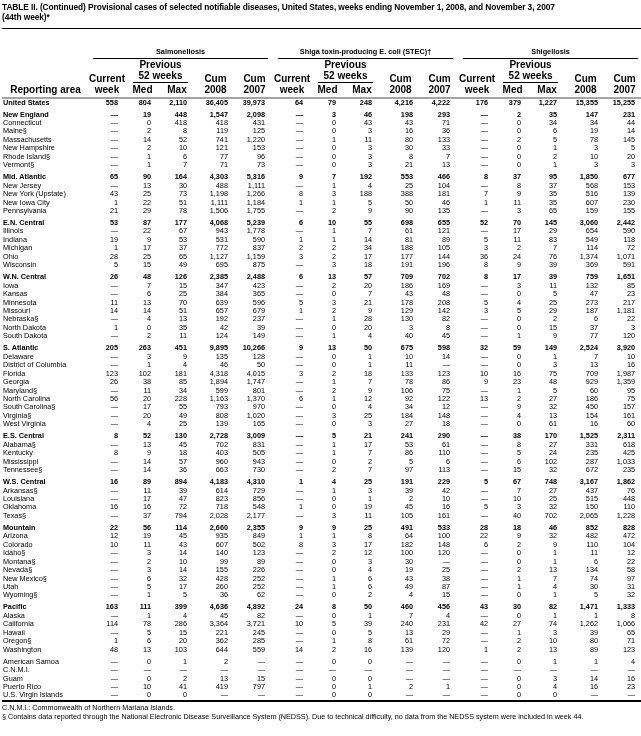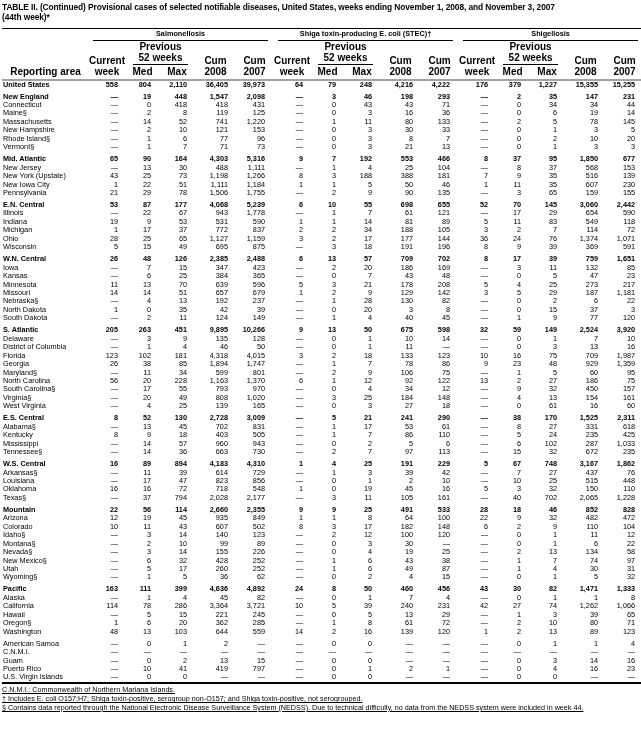--- a/index.html
+++ b/index.html
@@ -22,33 +22,33 @@
   col.c-med  { width: 33px; }
   col.c-max  { width: 36px; }
   col.c-c08  { width: 41px; }
   col.c-c07  { width: 37px; }
   thead th {
     font-weight: bold; font-size: 10px; line-height: 1.12;
     text-align: center; vertical-align: bottom; padding: 1px 0;
     white-space: pre-line;
   }
   th.area-h { text-align: center; vertical-align: bottom; padding-left: 1px; }
-  th.disease { padding: 1px 0 0 0; font-size: 7.3px; }
+  th.disease { padding: 19px 0 0 0; font-size: 7.3px; }
   th.disease .u { border-bottom: 1px solid #000; margin: 0 5px; padding: 0 0 2px 0; display: block; }
   th.prev { padding: 0; }
   th.prev .u { border-bottom: 1px solid #000; margin: 0 7px; padding: 0 0 1px 0; display: block; }
   .hb { border-bottom: 2px solid #a3a3a3; }
   tbody { border-bottom: 2px solid #000; }
   tbody td { font-size: 7.3px; line-height: 8.45px; padding: 0; vertical-align: bottom; }
   td.area { text-align: left; padding-left: 1px; white-space: nowrap; }
   td.num  { text-align: right; padding-right: 8px; white-space: nowrap; }
   tr.bold td { font-weight: bold; }
   tr.sep td { padding-top: 3.5px; }
   .footnotes { padding: 2.5px 0 0 0; }
-  .fn { font-size: 7.2px; line-height: 1.22; white-space: pre-wrap; text-decoration: underline; }
+  .fn { font-size: 7.2px; line-height: 1.22; white-space: pre-wrap; }
 </style>
 </head>
 <body>
 
 <div class="page">
   <div class="title">TABLE II. (Continued) Provisional cases of selected notifiable diseases, United States, weeks ending November 1, 2008, and November 3, 2007
 (44th week)*</div>
 
   <table>
     <colgroup>
@@ -1316,16 +1316,15 @@
           <td class="num">0</td>
           <td class="num">0</td>
           <td class="num">—</td>
           <td class="num">—</td>
         </tr>
       </tbody>
   </table>
 
   <div class="footnotes">
     <div class="fn">C.N.M.I.: Commonwealth of Northern Mariana Islands.</div>
-    <div class="fn">† Includes E. coli O157:H7; Shiga toxin-positive, serogroup non-O157; and Shiga toxin-positive, not serogrouped.</div>
     <div class="fn">§ Contains data reported through the National Electronic Disease Surveillance System (NEDSS). Due to technical difficulty, no data from the NEDSS system were included in week 44.</div>
   </div>
 </div>
 
 </body></html>

